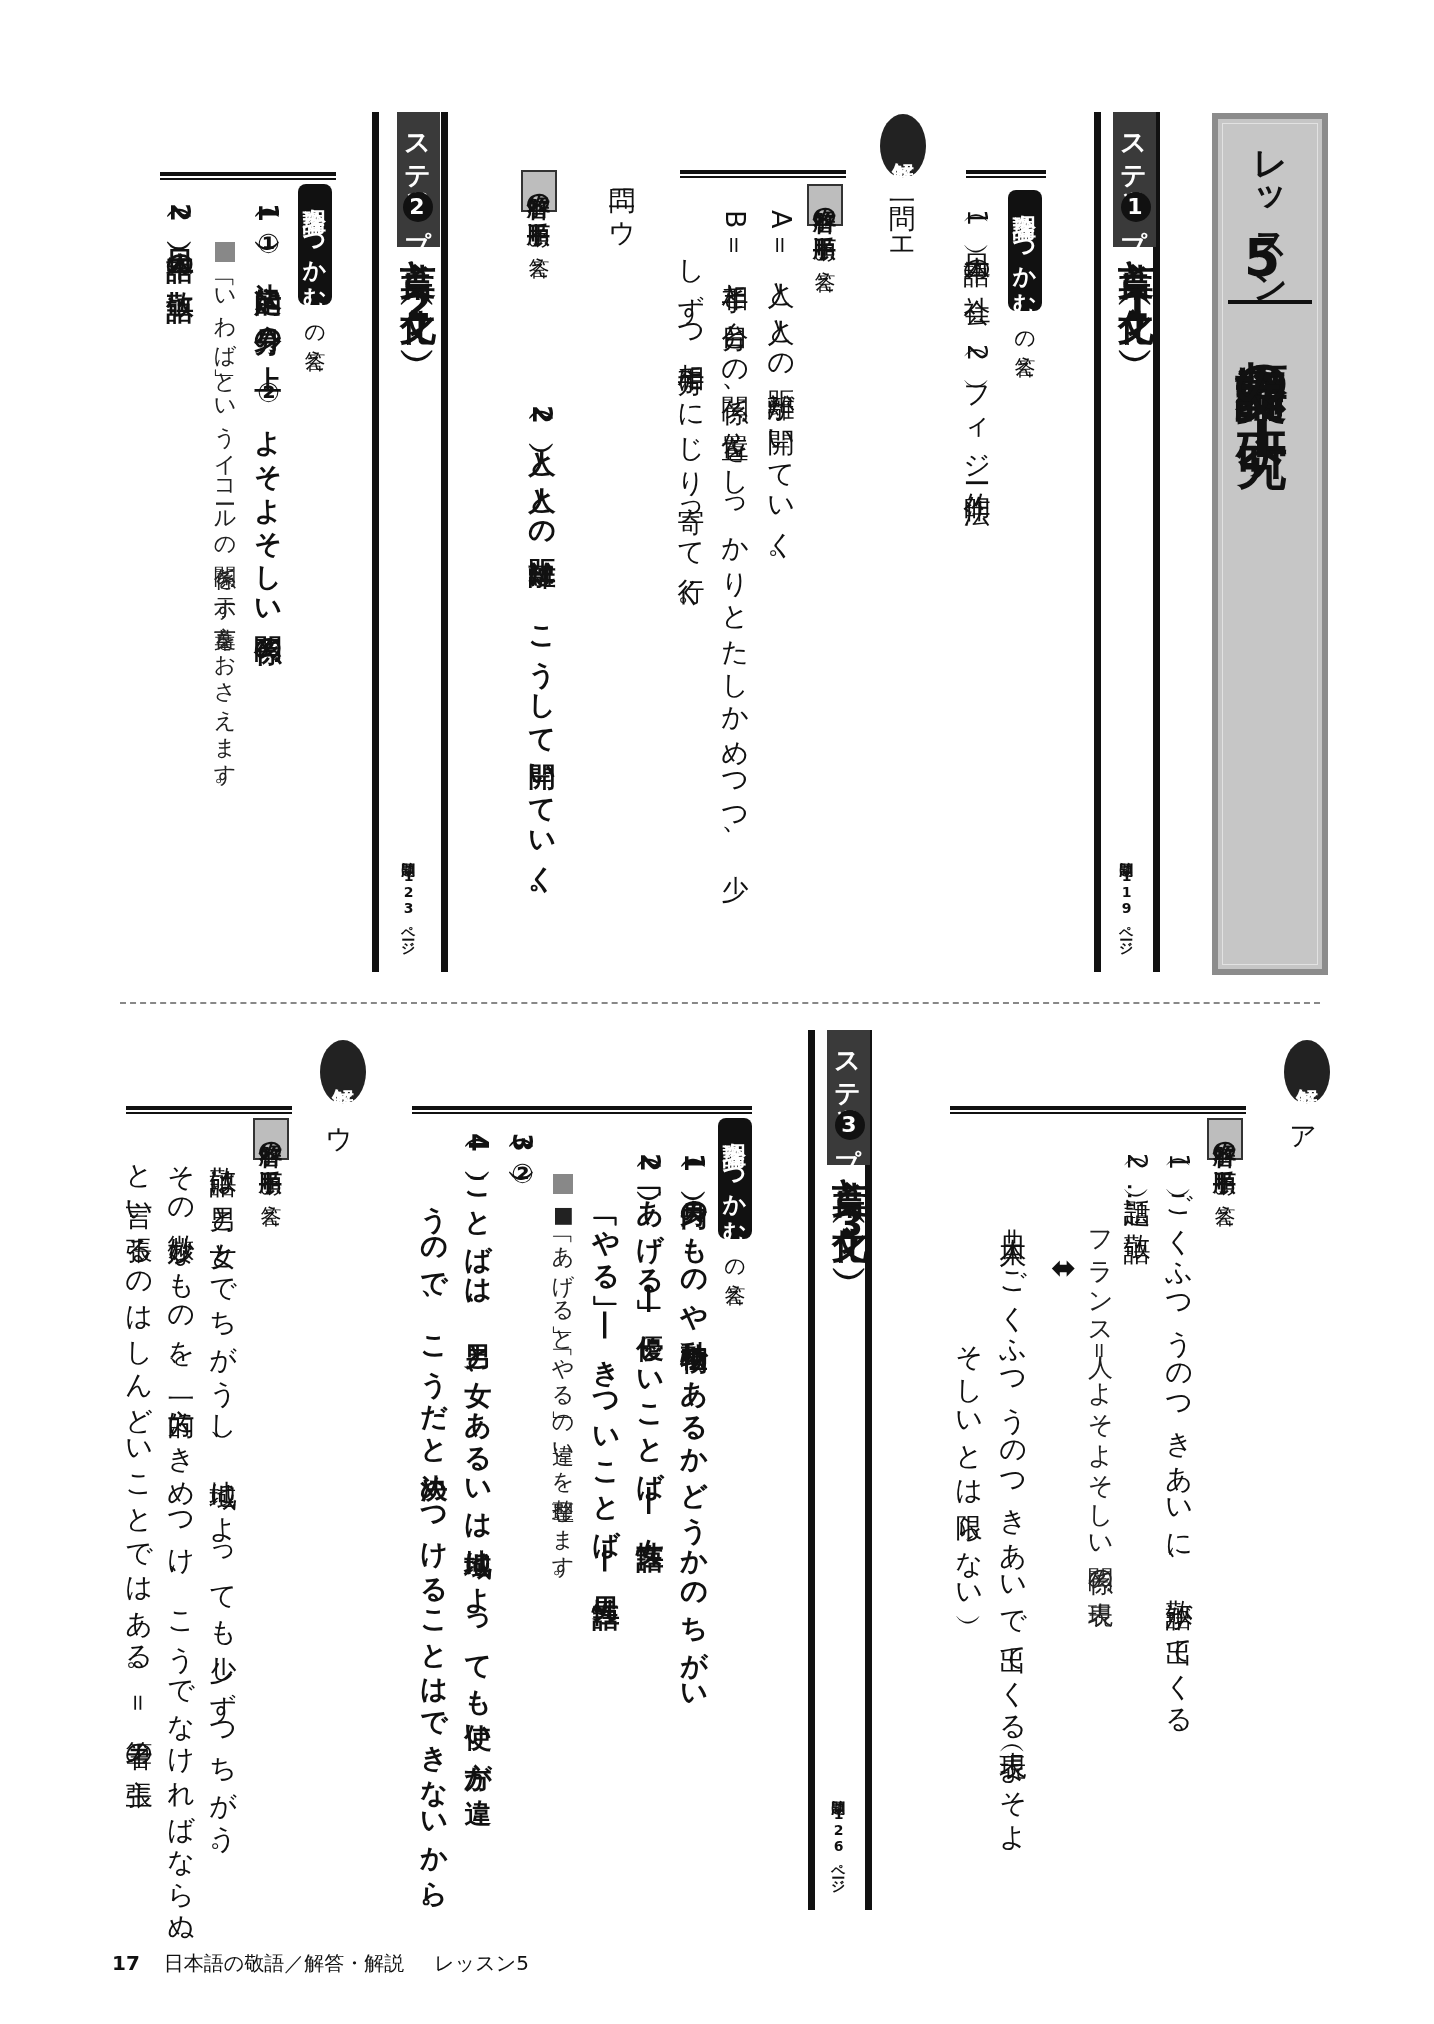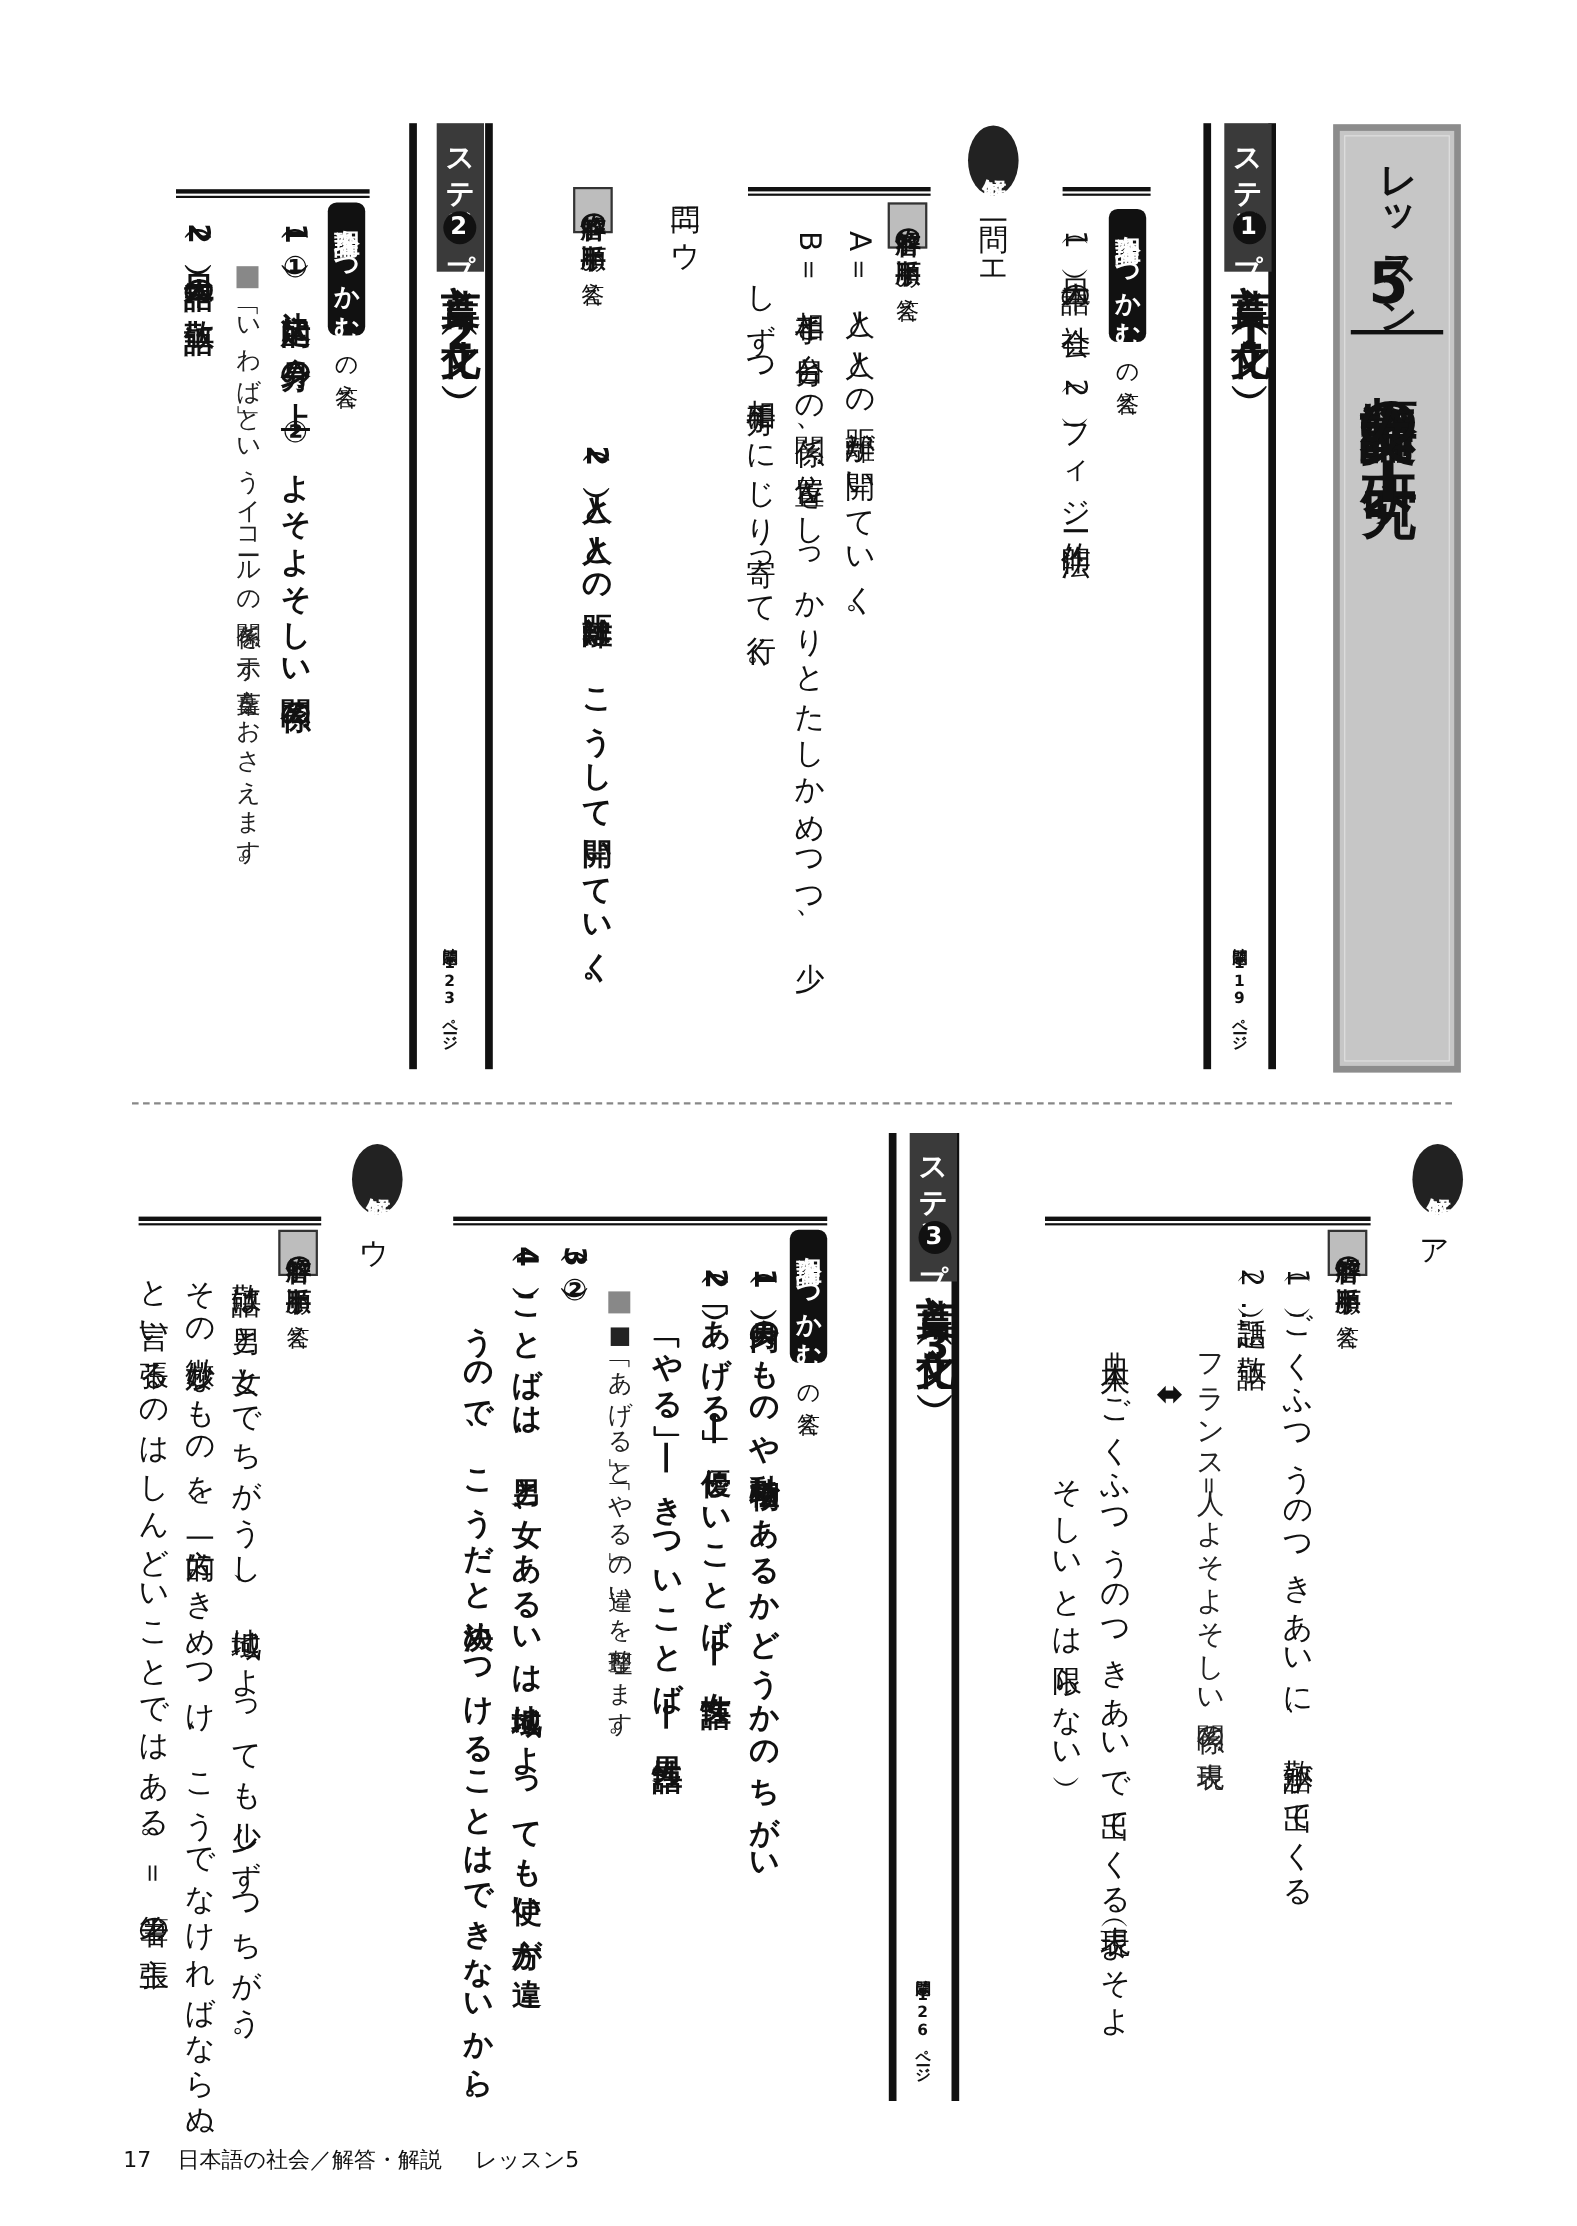--- a/index.html
+++ b/index.html
@@ -36,21 +36,21 @@
   .answer-badge { width:46px; height:64px; border-radius:50%; background:#222; color:#fff; font-size:22px; font-weight:bold;
     display:flex; align-items:center; justify-content:center; writing-mode:vertical-rl; }
 
   .body-text { font-size:27px; line-height:1; letter-spacing:3px; }
   .bold-text { font-size:27px; font-weight:bold; letter-spacing:3px; }
   .light-text { font-size:22px; color:#222; letter-spacing:2px; }
   .gray-square { display:inline-block; width:20px; height:20px; background:#888; }
 
   .divider { left:120px; top:1002px; width:1200px; border-top:2px dashed #888; }
   .footer { left:112px; top:1950px; font-size:20px; writing-mode:horizontal-tb; }
-  .footer .pg { font-weight:normal; margin-right:24px; }
+  .footer .pg { font-weight:bold; margin-right:24px; }
   .footer .gap { margin-left:30px; }
 </style>
 </head>
 <body>
 
 <div class="abs lesson-box">
     <div class="inner"></div>
   </div>
 <div class="abs v lesson-label">レッスン</div>
 <div class="abs lesson-num">5</div>
@@ -153,14 +153,14 @@
 <div class="abs dbl-rule" style="left:126px;top:1106px;width:166px;"></div>
 
 <div class="abs v" style="left:256px;top:1118px;">
   <span class="tag-gray">解答の手順</span><span class="tag-suffix" style="margin-top:6px;">の答え</span>
 </div>
 <div class="abs vm body-text" style="left:210px;top:1146px;">敬語は男と女とでちがうし、地域によっても少しずつちがう。</div>
 <div class="abs vm body-text" style="left:168px;top:1146px;">その微妙なものを、一方的にきめつけ、こうでなければならぬ</div>
 <div class="abs vm body-text" style="left:126px;top:1146px;">と言い張るのはしんどいことではある。＝筆者の主張</div>
 
 <div class="abs footer">
-  <span class="pg">17</span><span>日本語の社会／解答・解説</span><span class="gap">レッスン5</span>
+  <span class="pg">17</span><span>日本語の敬語／解答・解説</span><span class="gap">レッスン5</span>
 </div>
 
 </body></html>

